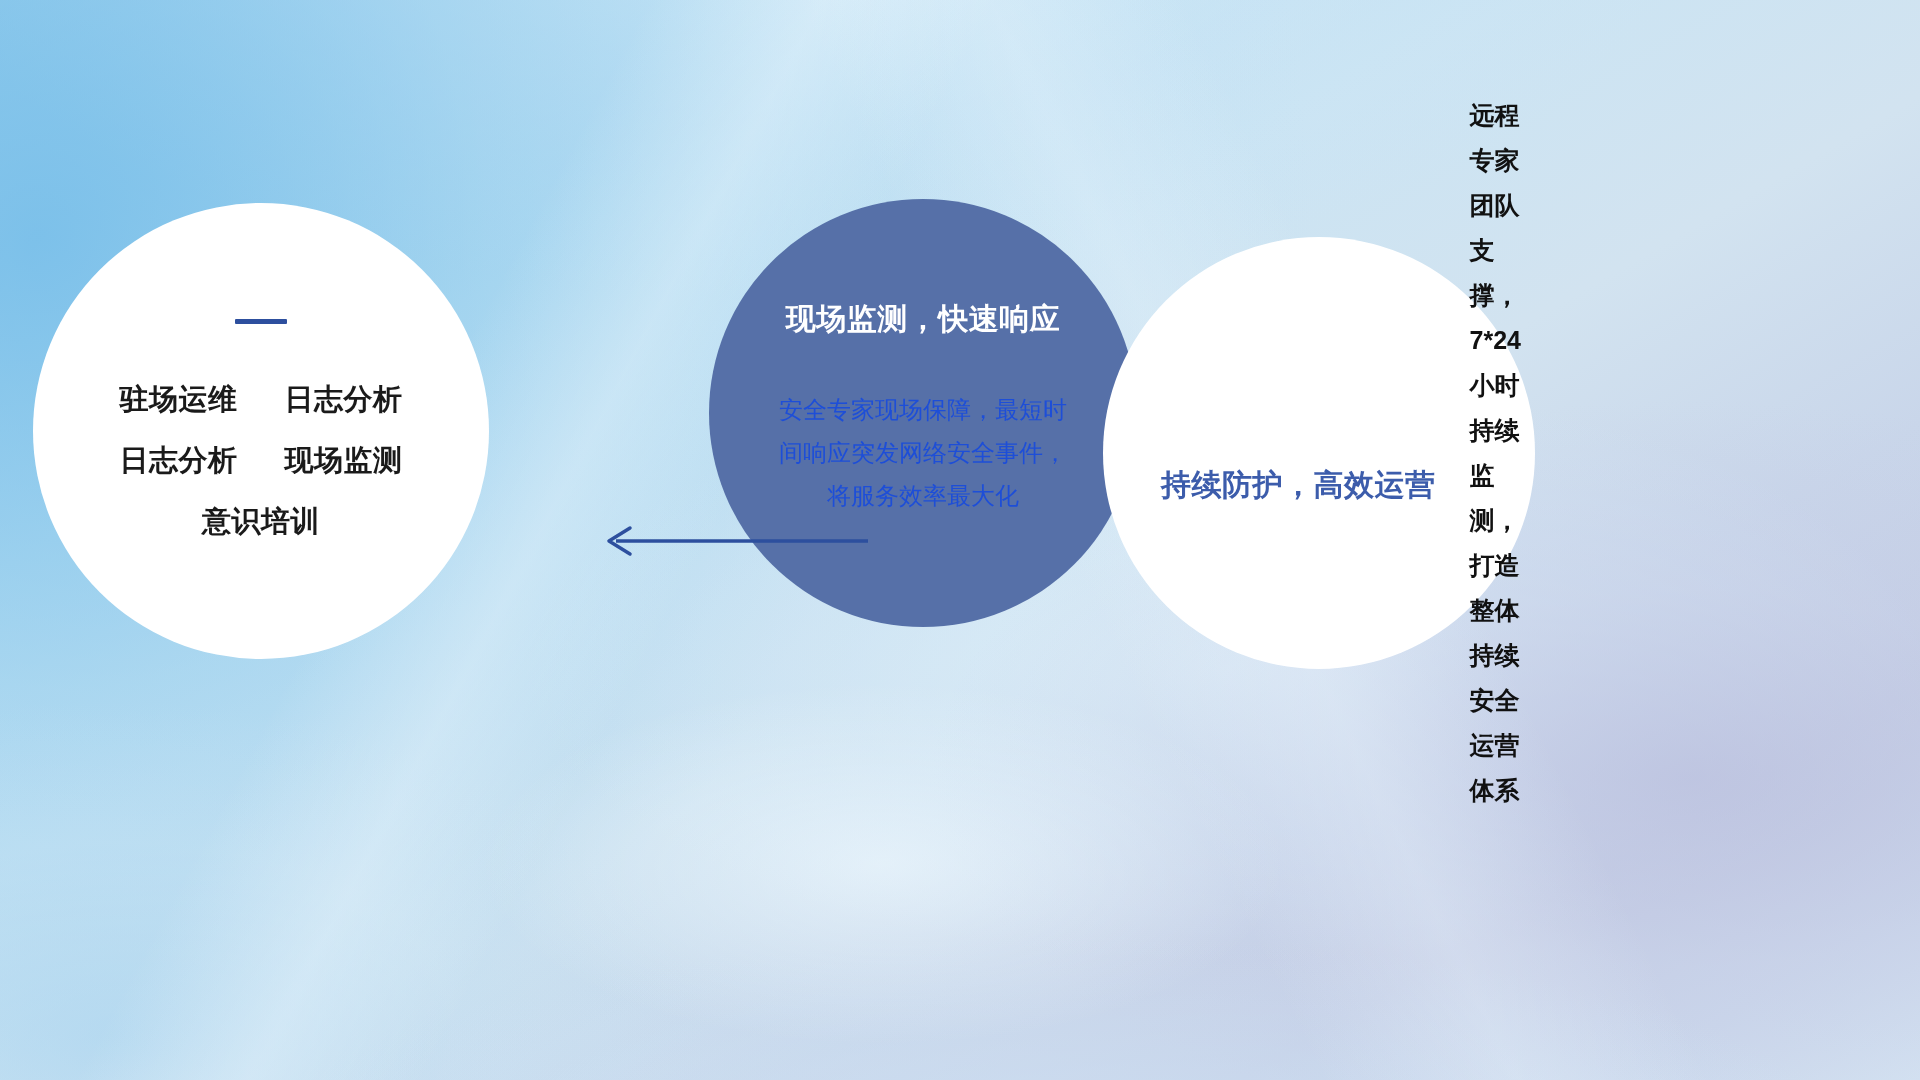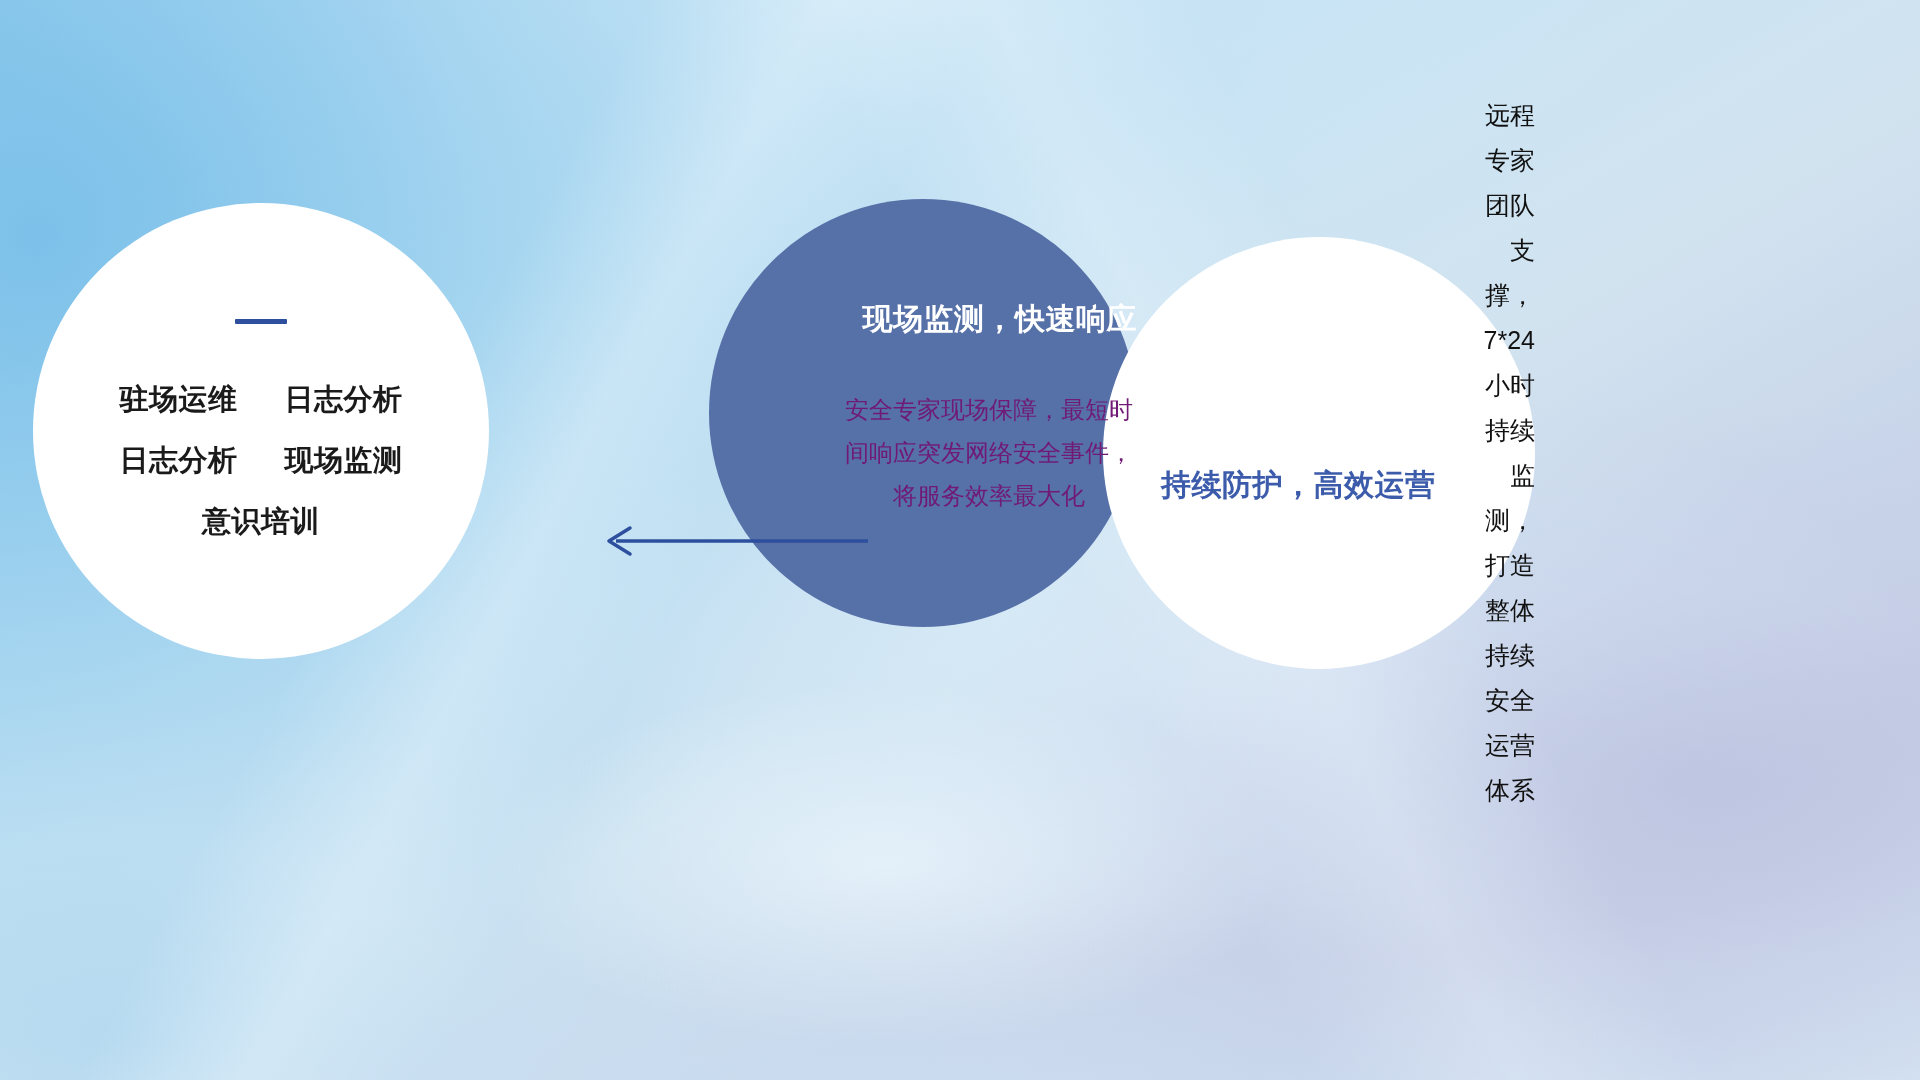--- a/index.html
+++ b/index.html
@@ -154,35 +154,35 @@
   #left-list .gap { display: inline-block; width: 30px; }
 
   
   #center-content {
     position: absolute;
     left: 709px; top: 199px;
     width: 428px; height: 428px;
     z-index: 6;
     display: flex;
     flex-direction: column;
-    align-items: flex-end;
+    align-items: center;
     pointer-events: none;
   }
   #center-title {
     margin-top: 100px;
     color: #ffffff;
     font-size: 30px;
     font-weight: bold;
     white-space: nowrap;
     letter-spacing: 0.5px;
   }
   #center-body {
     margin-top: 48px;
     width: 296px;
-    color: #701a75;
+    color: #1d4ed8;
     font-size: 24px;
     line-height: 43px;
     text-align: center;
   }
 
   
   #right-content {
     position: absolute;
     left: 1103px; top: 237px;
     width: 432px; height: 432px;
@@ -199,23 +199,24 @@
     font-weight: bold;
     white-space: nowrap;
     letter-spacing: 0.5px;
     padding-left: 58px;
   }
   #right-body {
     width: 372px;
     color: #111111;
     font-size: 25px;
     line-height: 45px;
-    text-align: right;
+    text-align: left;
     padding-left: 34px;
     box-sizing: border-box;
+    font-weight: bold;
   }
 
   
   #flow-arrow {
     position: absolute;
     left: 590px;
     top: 516px;
     width: 280px;
     height: 50px;
     z-index: 7;

